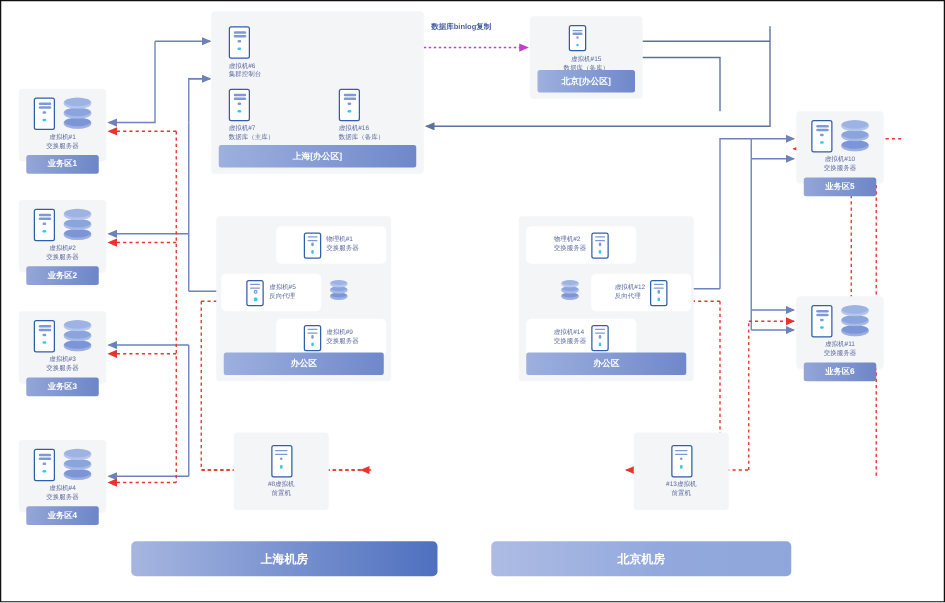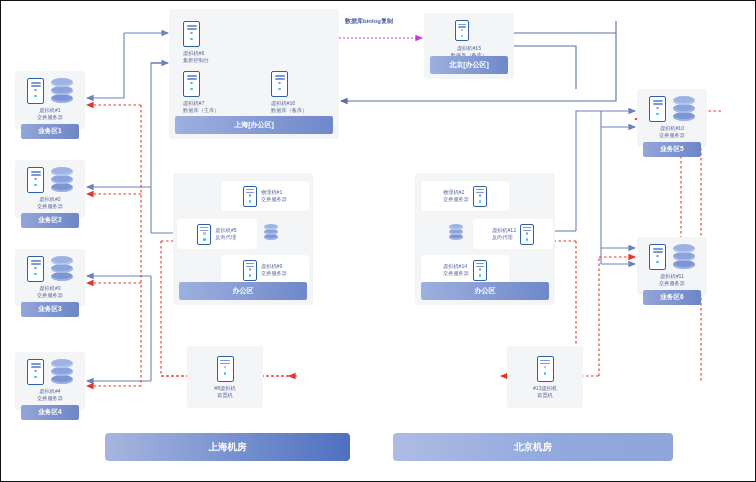--- a/index.html
+++ b/index.html
@@ -540,17 +540,17 @@
         <div class="led"></div>
     </div>
     <div class="zone-caption">#13虚拟机
 前置机</div>
   </div>
 
   <div class="dc-banner dc-left" style="left:104px; top:432px; width:245px; height:28px;">
     <span>上海机房</span>
   </div>
 
-  <div class="dc-banner dc-right" style="left:392px; top:432px; width:280px; height:28px;">
+  <div class="dc-banner dc-right" style="left:392px; top:432px; width:240px; height:28px;">
     <span>北京机房</span>
   </div>
 
 </div>
 
 </body></html>

